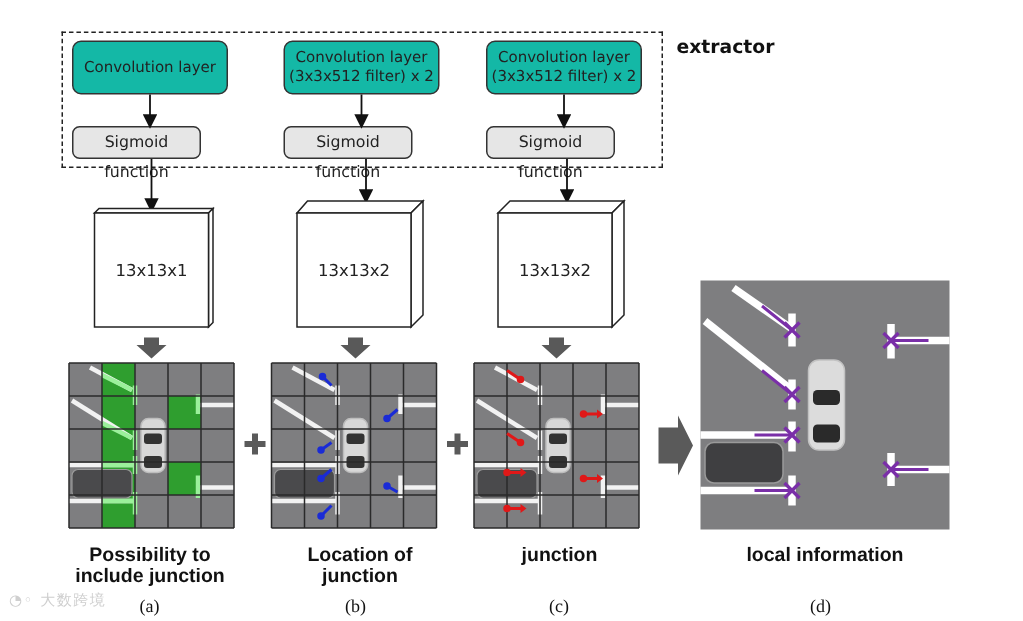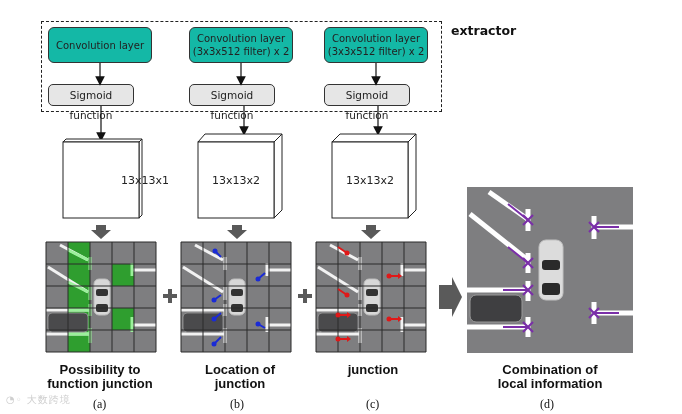--- a/index.html
+++ b/index.html
@@ -258,37 +258,36 @@
       <line x1="523" y1="332" x2="533" y2="322" stroke="#7a2fa8" stroke-width="2.2"></line>
       <line x1="594" y1="227" x2="619" y2="227" stroke="#7a2fa8" stroke-width="2"></line>
       <line x1="589" y1="222" x2="599" y2="232" stroke="#7a2fa8" stroke-width="2.2"></line>
       <line x1="589" y1="232" x2="599" y2="222" stroke="#7a2fa8" stroke-width="2.2"></line>
       <line x1="594" y1="313" x2="619" y2="313" stroke="#7a2fa8" stroke-width="2"></line>
       <line x1="589" y1="308" x2="599" y2="318" stroke="#7a2fa8" stroke-width="2.2"></line>
       <line x1="589" y1="318" x2="599" y2="308" stroke="#7a2fa8" stroke-width="2.2"></line>
     </g>
 </svg>
 
-<div class="abs cube-label" style="left:63px;top:174px;width:76px;text-align:center;margin-left:44px;">13x13x1</div>
+<div class="abs cube-label" style="left:63px;top:174px;width:76px;text-align:center;">13x13x1</div>
 <div class="abs cube-label" style="left:198px;top:174px;width:76px;text-align:center;">13x13x2</div>
 <div class="abs cube-label" style="left:332px;top:174px;width:76px;text-align:center;">13x13x2</div>
 
 <div class="abs caption" style="left:40px;top:363px;width:120px;">
   <div>Possibility to</div>
-  <div>function junction</div>
+  <div>include junction</div>
 </div>
 <div class="abs caption" style="left:180px;top:363px;width:120px;">
   <div>Location of</div>
   <div>junction</div>
 </div>
 <div class="abs caption" style="left:313px;top:363px;width:120px;">
   <div>junction</div>
 </div>
 <div class="abs caption" style="left:485px;top:363px;width:130px;">
-  <div>Combination of</div>
   <div>local information</div>
 </div>
 
 <div class="abs sub" style="left:93px;top:397px;">(a)</div>
 <div class="abs sub" style="left:230px;top:397px;">(b)</div>
 <div class="abs sub" style="left:366px;top:397px;">(c)</div>
 <div class="abs sub" style="left:540px;top:397px;">(d)</div>
 
 <div class="abs watermark">
   <span>◔◦ </span><span>大数跨境</span>

